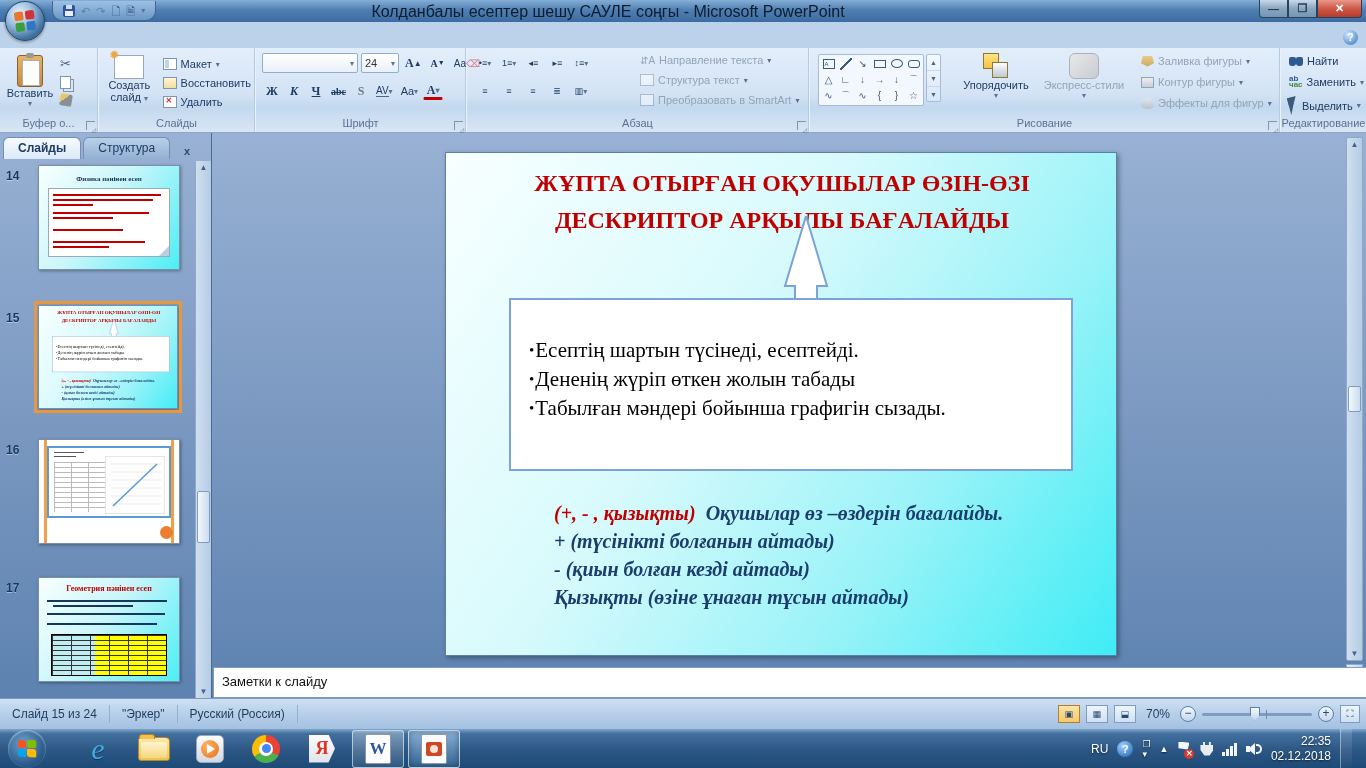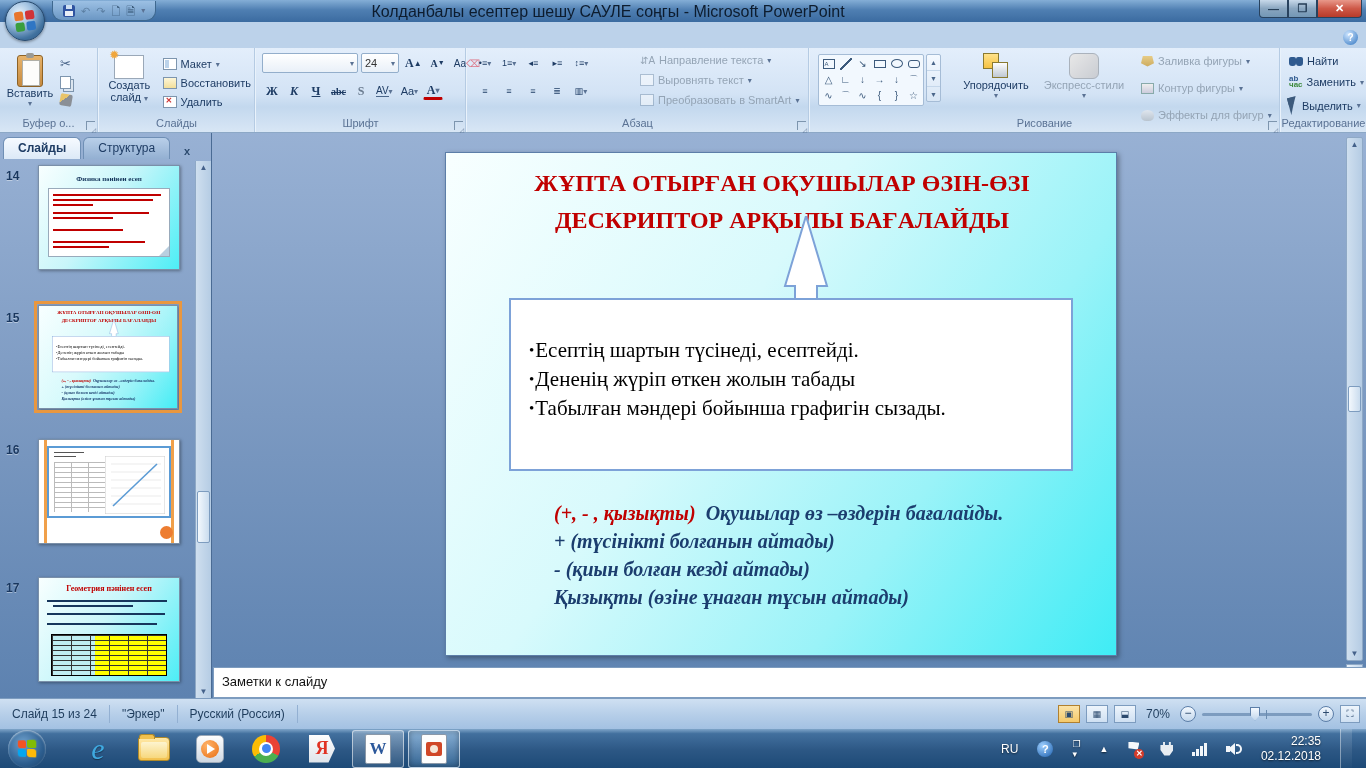--- a/index.html
+++ b/index.html
@@ -171,21 +171,21 @@
   .wmp i:before { content:""; position:absolute; left:6px; top:4px; border-left:8px solid #fff; border-top:5px solid transparent; border-bottom:5px solid transparent; }
   .chrome { width:28px; height:28px; border-radius:50%; background:conic-gradient(#ea4335 0 33%,#4caf50 33% 66%,#fbbc05 66% 100%); position:relative; }
   .chrome:before { content:""; position:absolute; left:7px; top:7px; width:14px; height:14px; border-radius:50%; background:#fff; }
   .chrome:after { content:""; position:absolute; left:9.5px; top:9.5px; width:9px; height:9px; border-radius:50%; background:#4285f4; }
   .yandex { width:26px; height:28px; background:linear-gradient(180deg,#fdfdfd,#dfe4ea); clip-path:polygon(0 0,75% 0,100% 50%,75% 100%,0 100%); display:flex; align-items:center; justify-content:center; }
   .yandex span { color:#e03223; font-weight:bold; font-size:18px; font-family:"Liberation Serif",serif; }
   .doc-ic { width:26px; height:30px; background:#fdfdfd; border:1px solid #8a98a8; border-radius:2px; position:relative; display:flex; align-items:center; justify-content:center; }
   .doc-ic .w { color:#2b579a; font-weight:bold; font-size:17px; font-family:"Liberation Serif",serif; }
   .doc-ic .pp { width:16px; height:14px; background:#d04727; border-radius:2px; position:relative; }
   .doc-ic .pp:before { content:""; position:absolute; left:4px; top:3px; width:8px; height:8px; border-radius:50%; background:#f5e6d8; }
-  .tray { margin-left:auto; display:flex; align-items:center; gap:19px; padding-right:14px; color:#fff; }
+  .tray { margin-left:auto; display:flex; align-items:center; gap:9px; padding-right:14px; color:#fff; }
   .tray .txt { font-size:12px; text-shadow:0 1px 2px rgba(0,0,0,.6); }
   .tray-q { width:16px; height:16px; border-radius:50%; background:radial-gradient(circle at 35% 30%,#9fd0ff,#1c5fae); text-align:center; font-size:11px; font-weight:bold; line-height:16px; color:#fff; }
   .tray-flag { position:relative; width:14px; height:16px; }
   .tray-flag:before { content:""; position:absolute; left:1px; top:1px; width:11px; height:8px; background:#f5f8fb; clip-path:polygon(0 0,100% 15%,85% 100%,0 85%); }
   .tray-flag:after { content:"✕"; position:absolute; right:-3px; bottom:-2px; font-size:8px; font-weight:bold; color:#fff; background:#d43b2a; border-radius:50%; width:10px; height:10px; line-height:10px; text-align:center; }
   .tray-plug { width:13px; height:14px; background:#e8edf2; clip-path:polygon(20% 0,35% 0,35% 25%,65% 25%,65% 0,80% 0,80% 25%,100% 25%,100% 60%,70% 100%,30% 100%,0 60%,0 25%,20% 25%); }
   .bars { display:flex; align-items:flex-end; gap:1.5px; height:14px; }
   .bars i { width:2.5px; background:#f2f6fa; }
   .spk { position:relative; width:16px; height:14px; }
   .spk:before { content:""; position:absolute; left:0; top:4px; width:4px; height:6px; background:#f2f6fa; }
@@ -344,21 +344,21 @@
         <div class="fbtn" style="font-size:9px">▥<span class="dd">▾</span></div>
       </div>
       <div style="position:absolute;left:170px;top:4px;display:flex;flex-direction:column;gap:4px;">
         <div class="smallbtn dis">
             <span style="font-size:10px">⇵A</span>
             <span>Направление текста</span>
             <span class="dd">▾</span>
           </div>
         <div class="smallbtn dis">
             <span class="mini-ic" style="opacity:.5"></span>
-            <span>Выровнять текст</span>
+            <span>Структура текст</span>
             <span class="dd">▾</span>
           </div>
         <div class="smallbtn dis">
             <span class="mini-ic" style="opacity:.5"></span>
             <span>Преобразовать в SmartArt</span>
             <span class="dd">▾</span>
           </div>
       </div>
       <div class="rlabel">Абзац</div>
       <div class="launcher"></div>
@@ -408,21 +408,21 @@
             <i class="f"></i>
           </span>
         <span>Упорядочить</span>
         <span class="dd">▾</span>
       </div>
       <div class="bigbtn" style="position:absolute;left:228px;top:2px;width:92px;color:#94a4b5">
         <span class="qs-ic"></span>
         <span>Экспресс-стили</span>
         <span class="dd">▾</span>
       </div>
-      <div style="position:absolute;left:328px;top:5px;display:flex;flex-direction:column;gap:11px;">
+      <div style="position:absolute;left:328px;top:5px;display:flex;flex-direction:column;gap:5px;">
         <div class="smallbtn dis">
             <span class="fill-ic"></span>
             <span>Заливка фигуры</span>
             <span class="dd">▾</span>
           </div>
         <div class="smallbtn dis">
             <span class="outline-ic"></span>
             <span>Контур фигуры</span>
             <span class="dd">▾</span>
           </div>

